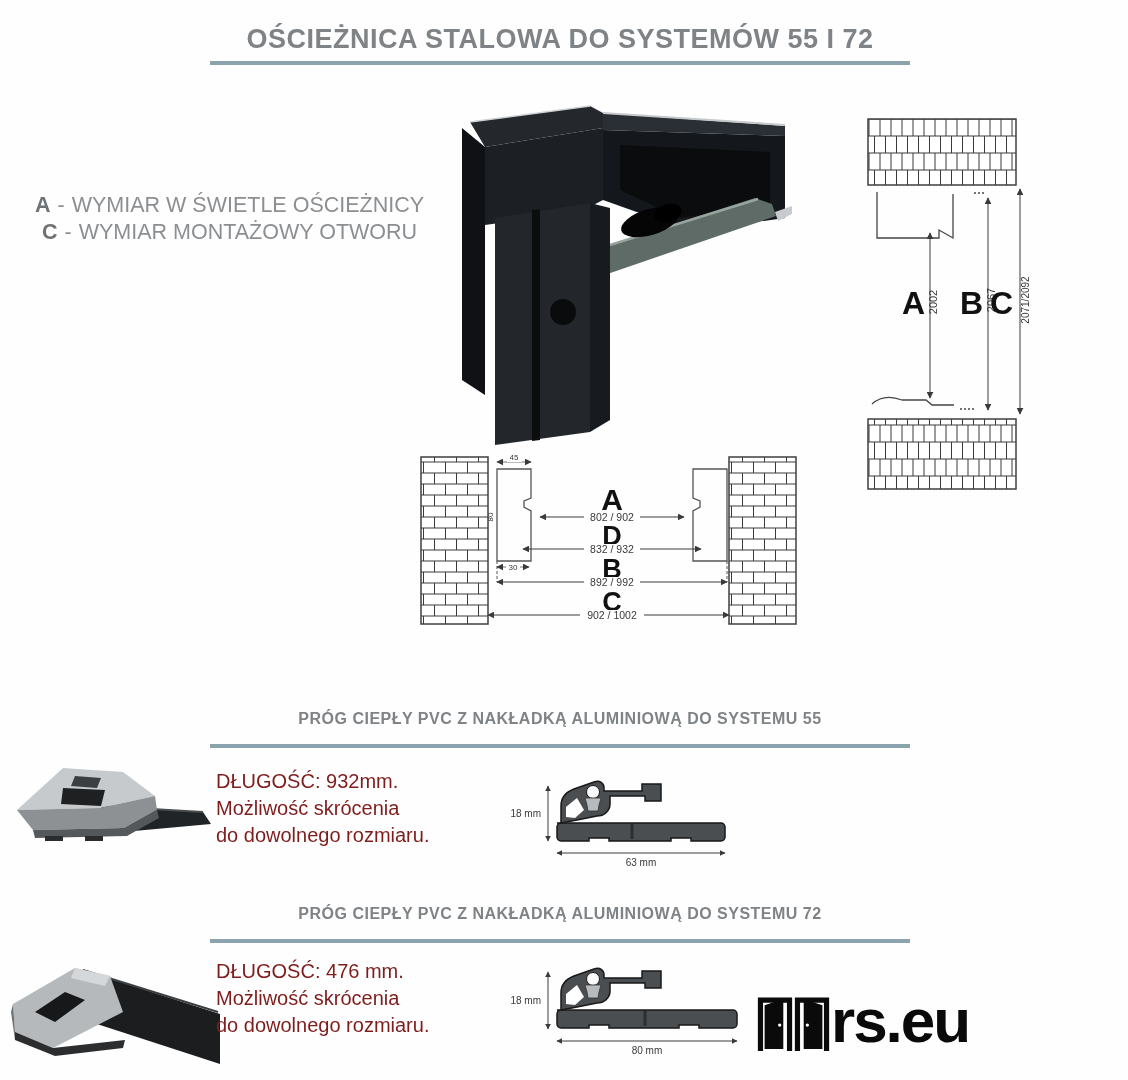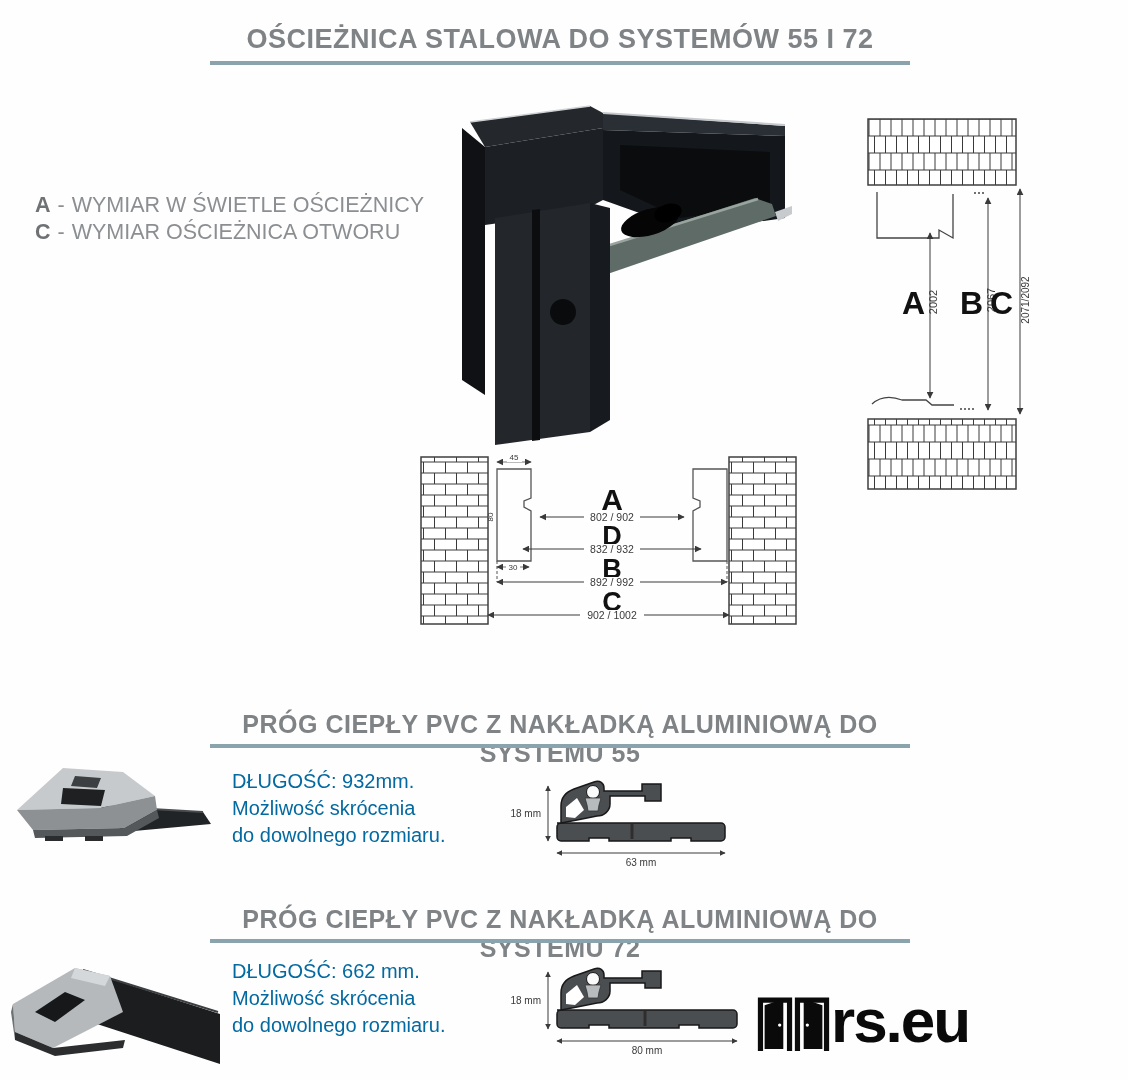--- a/index.html
+++ b/index.html
@@ -2,43 +2,43 @@
 <html><head>
 <meta charset="utf-8">
 <style>
   html,body{margin:0;padding:0;background:#ffffff;}
   #page{position:relative;width:1128px;height:1080px;background:#fefefe;overflow:hidden;
         font-family:"Liberation Sans",sans-serif;}
   .rule{position:absolute;height:4px;background:#8ba3ad;}
   .sec-title{position:absolute;left:210px;width:700px;text-align:center;
              color:#7f8386;font-weight:bold;letter-spacing:.5px;}
   .t-main{top:24px;font-size:27px;}
-  .t-sub{font-size:25px;}
-  .legend{position:absolute;left:35px;top:192px;font-size:21.5px;line-height:27px;color:#8c8f92;}
+  .t-sub{font-size:16px;}
+  .legend{position:absolute;left:35px;top:192px;font-size:21.5px;line-height:27px;color:#8c8f92;text-align:center;}
   .legend .k{color:#6f7275;font-weight:bold;}
   .legend .sep{margin:0 7px;}
-  .note{position:absolute;left:232px;font-size:20px;line-height:27px;color:#0369a1;}
+  .note{position:absolute;left:216px;font-size:20px;line-height:27px;color:#7f1d1d;}
   .logo{position:absolute;left:756px;top:990px;display:flex;align-items:flex-end;
         color:#0a0a0a;font-weight:bold;font-size:62px;letter-spacing:-2px;line-height:1;}
   .logo .doors{display:flex;align-items:flex-end;margin:0 1px 1px 1px;gap:1px;}
   svg text{font-family:"Liberation Sans",sans-serif;}
   .dimtxt{fill:#3a3a3a;}
   .biglbl{fill:#111111;font-weight:bold;}
 </style>
 </head>
 <body>
 
 <div id="page">
 
   <div class="sec-title t-main">OŚCIEŻNICA STALOWA DO SYSTEMÓW 55 I 72</div>
   <div class="rule" style="left:210px;top:61px;width:700px;"></div>
 
   <div class="legend">
     <div><span class="k">A</span><span class="sep">-</span><span>WYMIAR W ŚWIETLE OŚCIEŻNICY</span></div>
-    <div><span class="k">C</span><span class="sep">-</span><span>WYMIAR OŚCIEŻNICA OTWORU</span></div>
+    <div><span class="k">C</span><span class="sep">-</span><span>WYMIAR MONTAŻOWY OTWORU</span></div>
   </div>
 
   <svg style="position:absolute;left:440px;top:100px;" width="365" height="345" viewBox="0 0 365 345">
     <g>
       <polygon points="22,28 45,47 45,295 22,280" fill="#0f1114"></polygon>
       <polygon points="30,22 150,6 163,13 163,28 45,47" fill="#24282d"></polygon>
       <line x1="30" y1="22" x2="150" y2="6" stroke="#cfd2d4" stroke-width="1.5"></line>
       <polygon points="45,47 163,28 163,100 140,112 45,125" fill="#1c2025"></polygon>
       <polygon points="163,13 345,26 345,36 163,30" fill="#2a2f35"></polygon>
       <line x1="163" y1="13" x2="345" y2="25" stroke="#c6c9cc" stroke-width="2"></line>
@@ -179,21 +179,21 @@
       <line x1="78" y1="18" x2="213" y2="60" stroke="#3c3f41" stroke-width="2"></line>
       <polygon points="8,52 70,16 105,24 118,60 48,96 10,80" fill="#b5b9bb"></polygon>
       <polygon points="30,60 60,40 80,48 50,70" fill="#17181a"></polygon>
       <polygon points="70,16 105,24 100,34 66,26" fill="#d5d8da"></polygon>
       <polygon points="10,80 48,96 120,88 118,96 50,104 10,88" fill="#2b2d2f"></polygon>
       <polygon points="8,52 10,80 10,88 6,60" fill="#6f7275"></polygon>
     </g>
   </svg>
 
   <div class="note" style="top:958px;">
-    <div>DŁUGOŚĆ: 662 mm.</div>
+    <div>DŁUGOŚĆ: 476 mm.</div>
     <div>Możliwość skrócenia</div>
     <div>do dowolnego rozmiaru.</div>
   </div>
 
   <svg style="position:absolute;left:505px;top:950px;" width="285" height="110" viewBox="0 0 285 110">
     <defs>
       <marker id="m72" viewBox="0 0 10 10" refX="9" refY="5" markerWidth="6" markerHeight="6" orient="auto-start-reverse">
         <path d="M0,0L10,5L0,10z" fill="#3a3a3a"></path>
       </marker>
     </defs>

